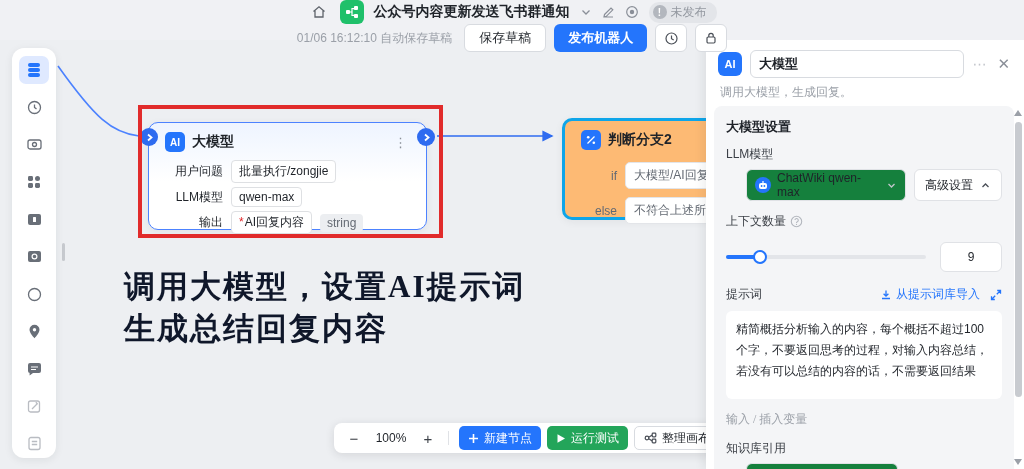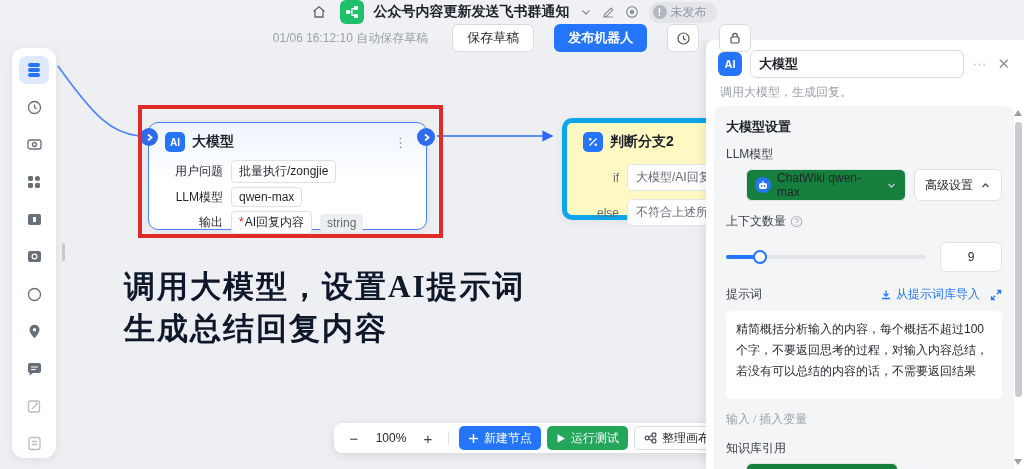--- a/index.html
+++ b/index.html
@@ -13,21 +13,21 @@
     display:flex; align-items:center; padding:0 14px; background:#f0f1f4; z-index:30;flex-direction:column;}
   .tb-left { display:flex; align-items:center; gap:10px; flex:1; min-width:0;}
   .icon-btn-plain { width:22px; height:22px; display:flex; align-items:center; justify-content:center; color:#5f646b; cursor:pointer;}
   .app-icon { width:24px; height:24px; border-radius:6px; background:#1fc06a; display:flex; align-items:center; justify-content:center;}
   .tb-title { font-size:14px; font-weight:700; color:#1f2329; white-space:nowrap;}
   .tb-mini { color:#8a8f98; font-size:12px; display:flex; align-items:center; cursor:pointer;}
   .badge { display:flex; align-items:center; gap:4px; background:#e3e5e9; border-radius:10px;
     padding:2px 10px 2px 4px; color:#9499a1; font-size:12px;}
   .badge-dot { width:14px; height:14px; border-radius:50%; background:#b3b7be; color:#fff;
     font-size:10px; font-weight:700; display:flex; align-items:center; justify-content:center;}
-  .tb-right { display:flex; align-items:center; gap:20px;}
+  .tb-right { display:flex; align-items:center; gap:8px;}
   .autosave { color:#9ba0a8; font-size:12px; margin-right:4px; white-space:nowrap;}
   .btn { height:28px; border-radius:6px; display:flex; align-items:center; justify-content:center;
     font-size:13px; padding:0 14px; cursor:pointer; white-space:nowrap;}
   .btn-plain { background:#fff; border:1px solid #d8dbe0; color:#1f2329;}
   .btn-primary { background:#2475fc; color:#fff; font-weight:600;}
   .btn-square { width:32px; padding:0; background:#fff; border:1px solid #d8dbe0; color:#4a4f57;}
   
   .sidebar { position:absolute; left:12px; top:48px; width:44px; height:410px; background:#fff;
     border-radius:12px; box-shadow:0 2px 8px rgba(31,35,41,.08); z-index:15;
     display:flex; flex-direction:column; align-items:center; padding-top:8px; gap:9px;}
@@ -52,22 +52,22 @@
     font-size:10px; font-weight:700; display:flex; align-items:center; justify-content:center; flex:none;}
   .node-title { font-size:14px; font-weight:700; flex:1;}
   .node-dots { color:#8a8f98; font-size:13px; letter-spacing:1px; cursor:pointer; padding-right:4px;}
   .node-row { display:flex; align-items:center; margin:4px 14px 4px 16px; gap:8px;}
   .node-label { width:58px; text-align:right; font-size:12px; color:#1f2329; flex:none;}
   .chip { border:1px solid #dee0e3; background:#fff; border-radius:4px; padding:2px 7px;
     font-size:12px; color:#1f2329; white-space:nowrap;}
   .chip .req { color:#e0262a; margin-right:1px;}
   .chip-gray { background:#eceef1; border:none; color:#646a73; border-radius:4px; padding:2px 7px; font-size:12px;}
   
-  .branch-node { position:absolute; left:562px; top:118px; width:200px; height:102px; background:#fef9c3;
-    border:5px solid #0ea5e9; border-radius:10px; z-index:2; box-shadow:0 2px 8px rgba(31,35,41,.06);}
+  .branch-node { position:absolute; left:562px; top:118px; width:200px; height:102px; background:#fdba74;
+    border:3px solid #0ea5e9; border-radius:10px; z-index:2; box-shadow:0 2px 8px rgba(31,35,41,.06);}
   .branch-row { display:flex; align-items:center; gap:8px; margin:8px 0 0 20px;}
   .branch-key { width:32px; text-align:right; font-size:12px; color:#646a73; flex:none;}
   .branch-chip { border:1px solid #e3e5e9; background:#fff; border-radius:5px; padding:4px 8px;
     font-size:12px; color:#646a73; white-space:nowrap; min-width:130px;}
   
   .annotation { position:absolute; left:124px; top:266px; z-index:6;
     font-family:"Liberation Serif", serif; font-weight:900; color:#0f172a;
     font-size:31px; line-height:1.35; letter-spacing:2px; white-space:nowrap; pointer-events:none;}
   
   .toolbar { position:absolute; left:334px; top:423px; height:30px; background:#fff; border-radius:8px;

